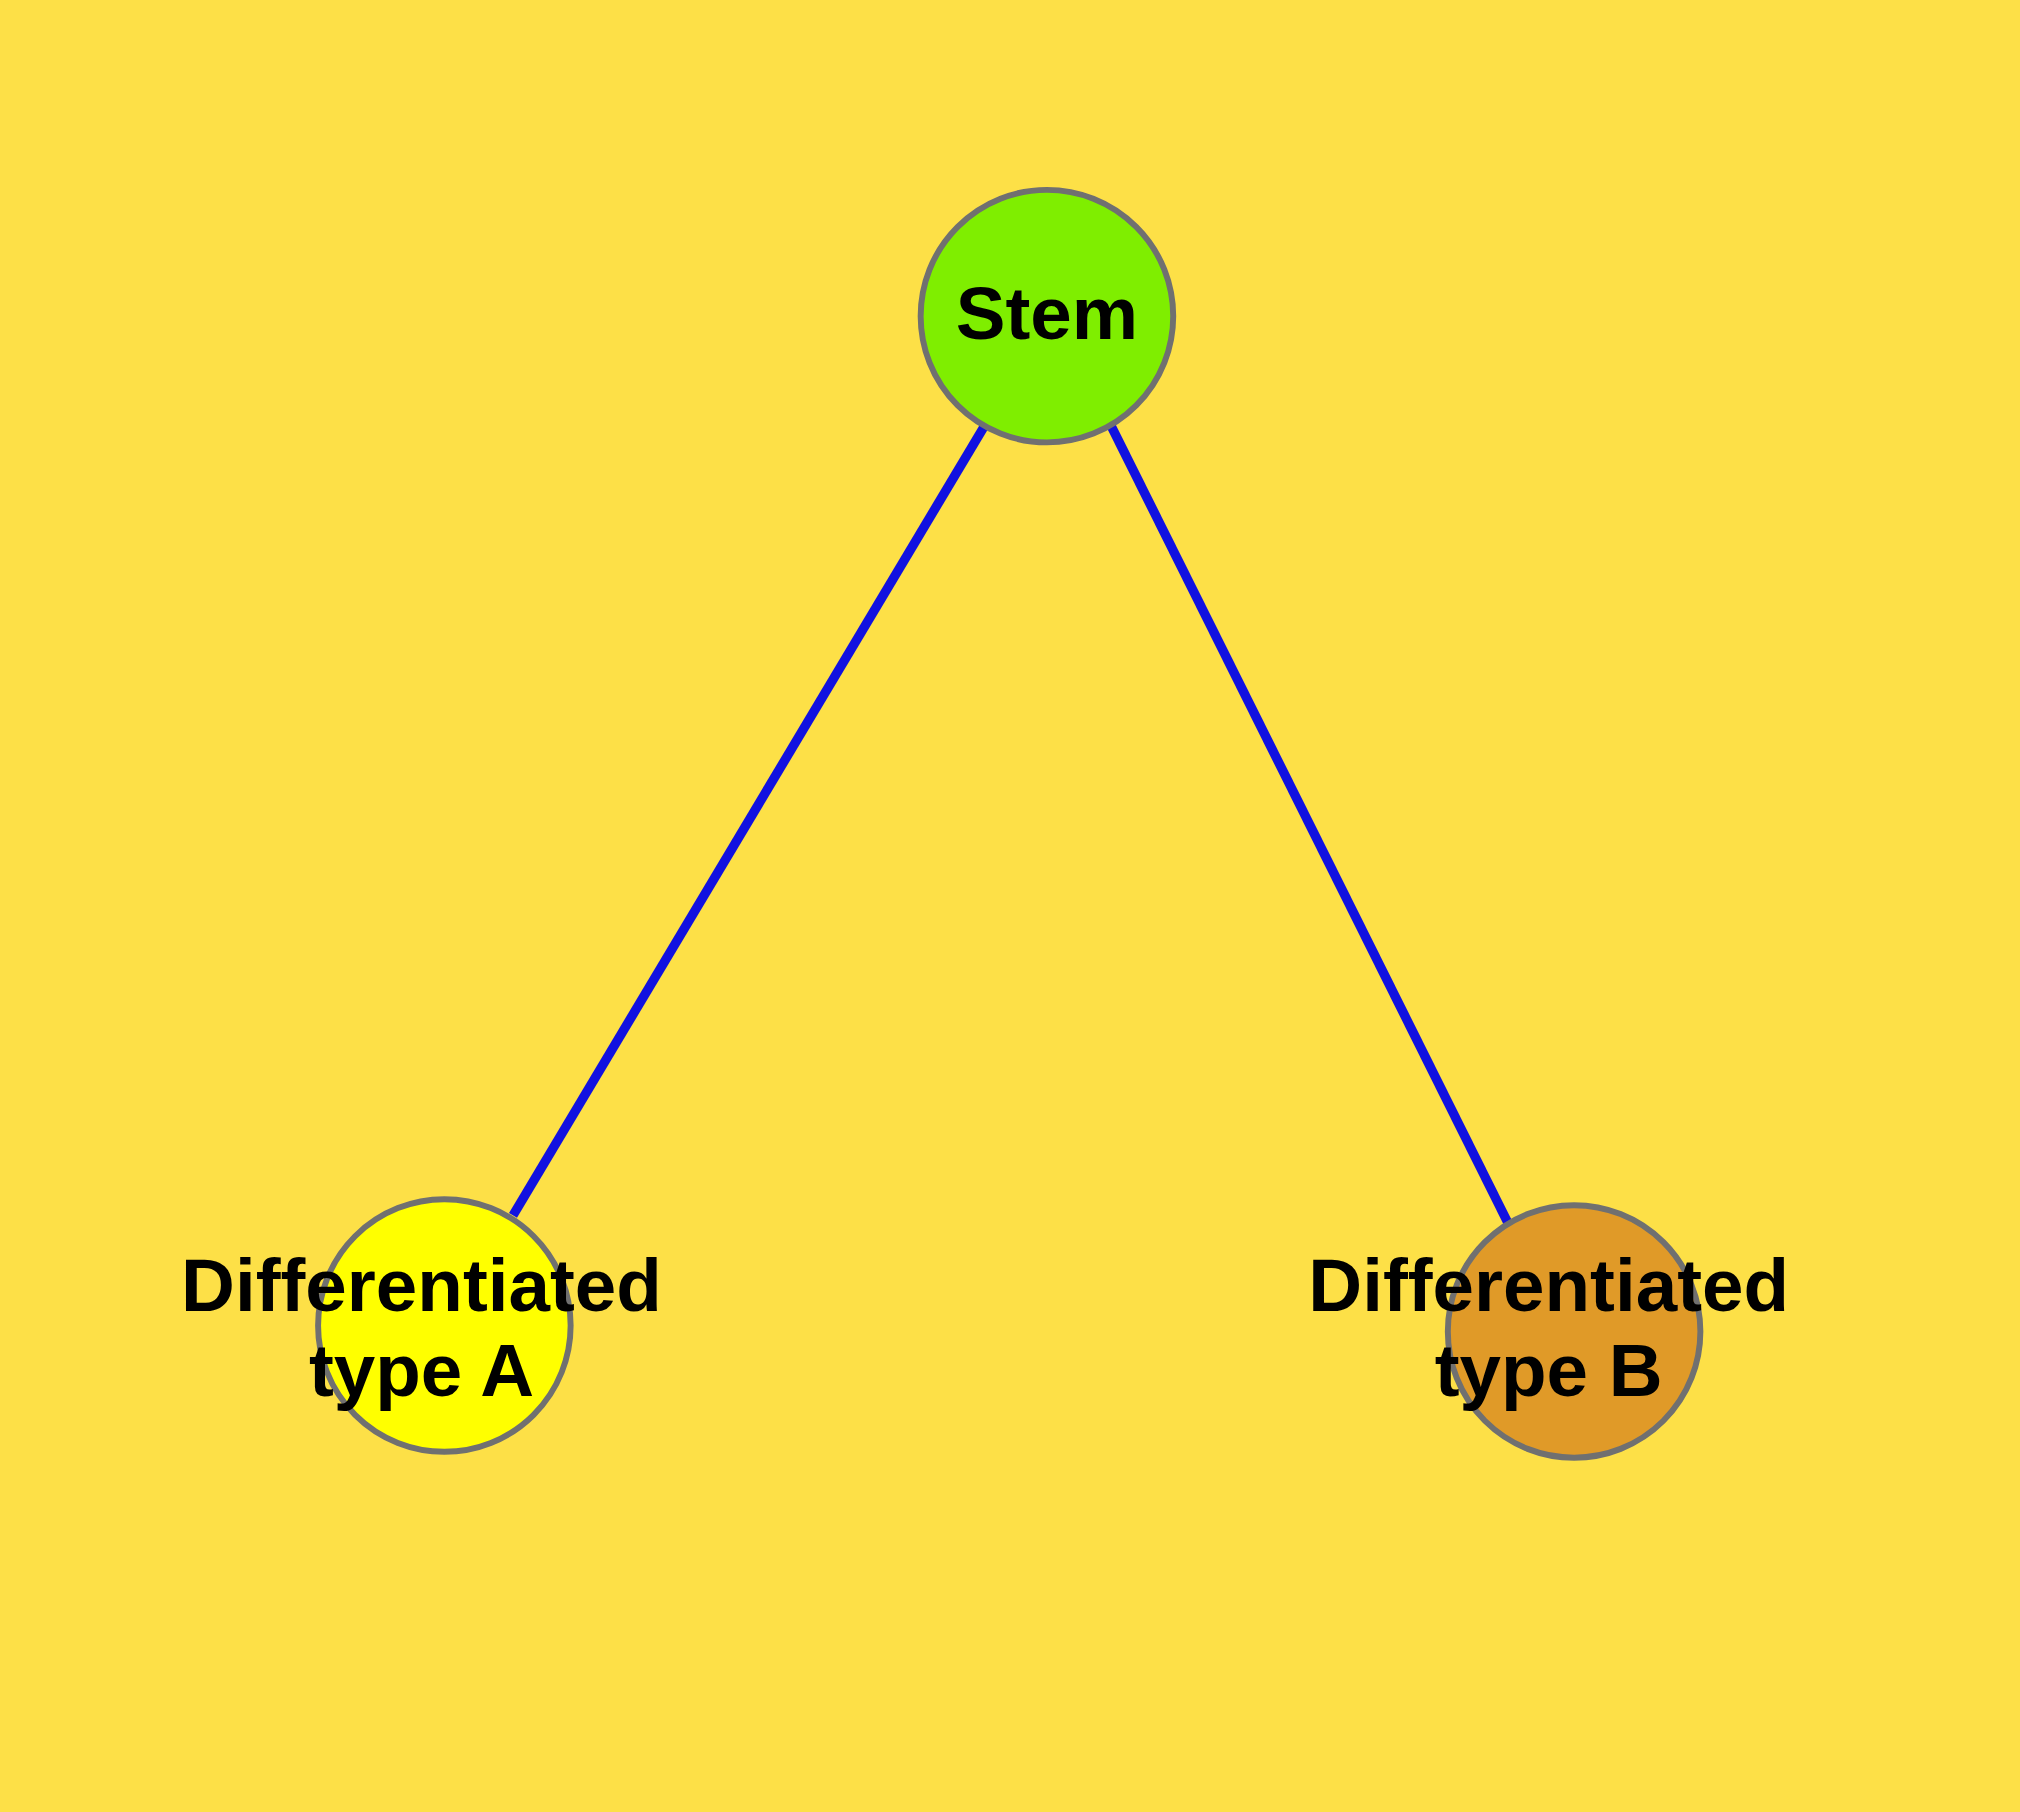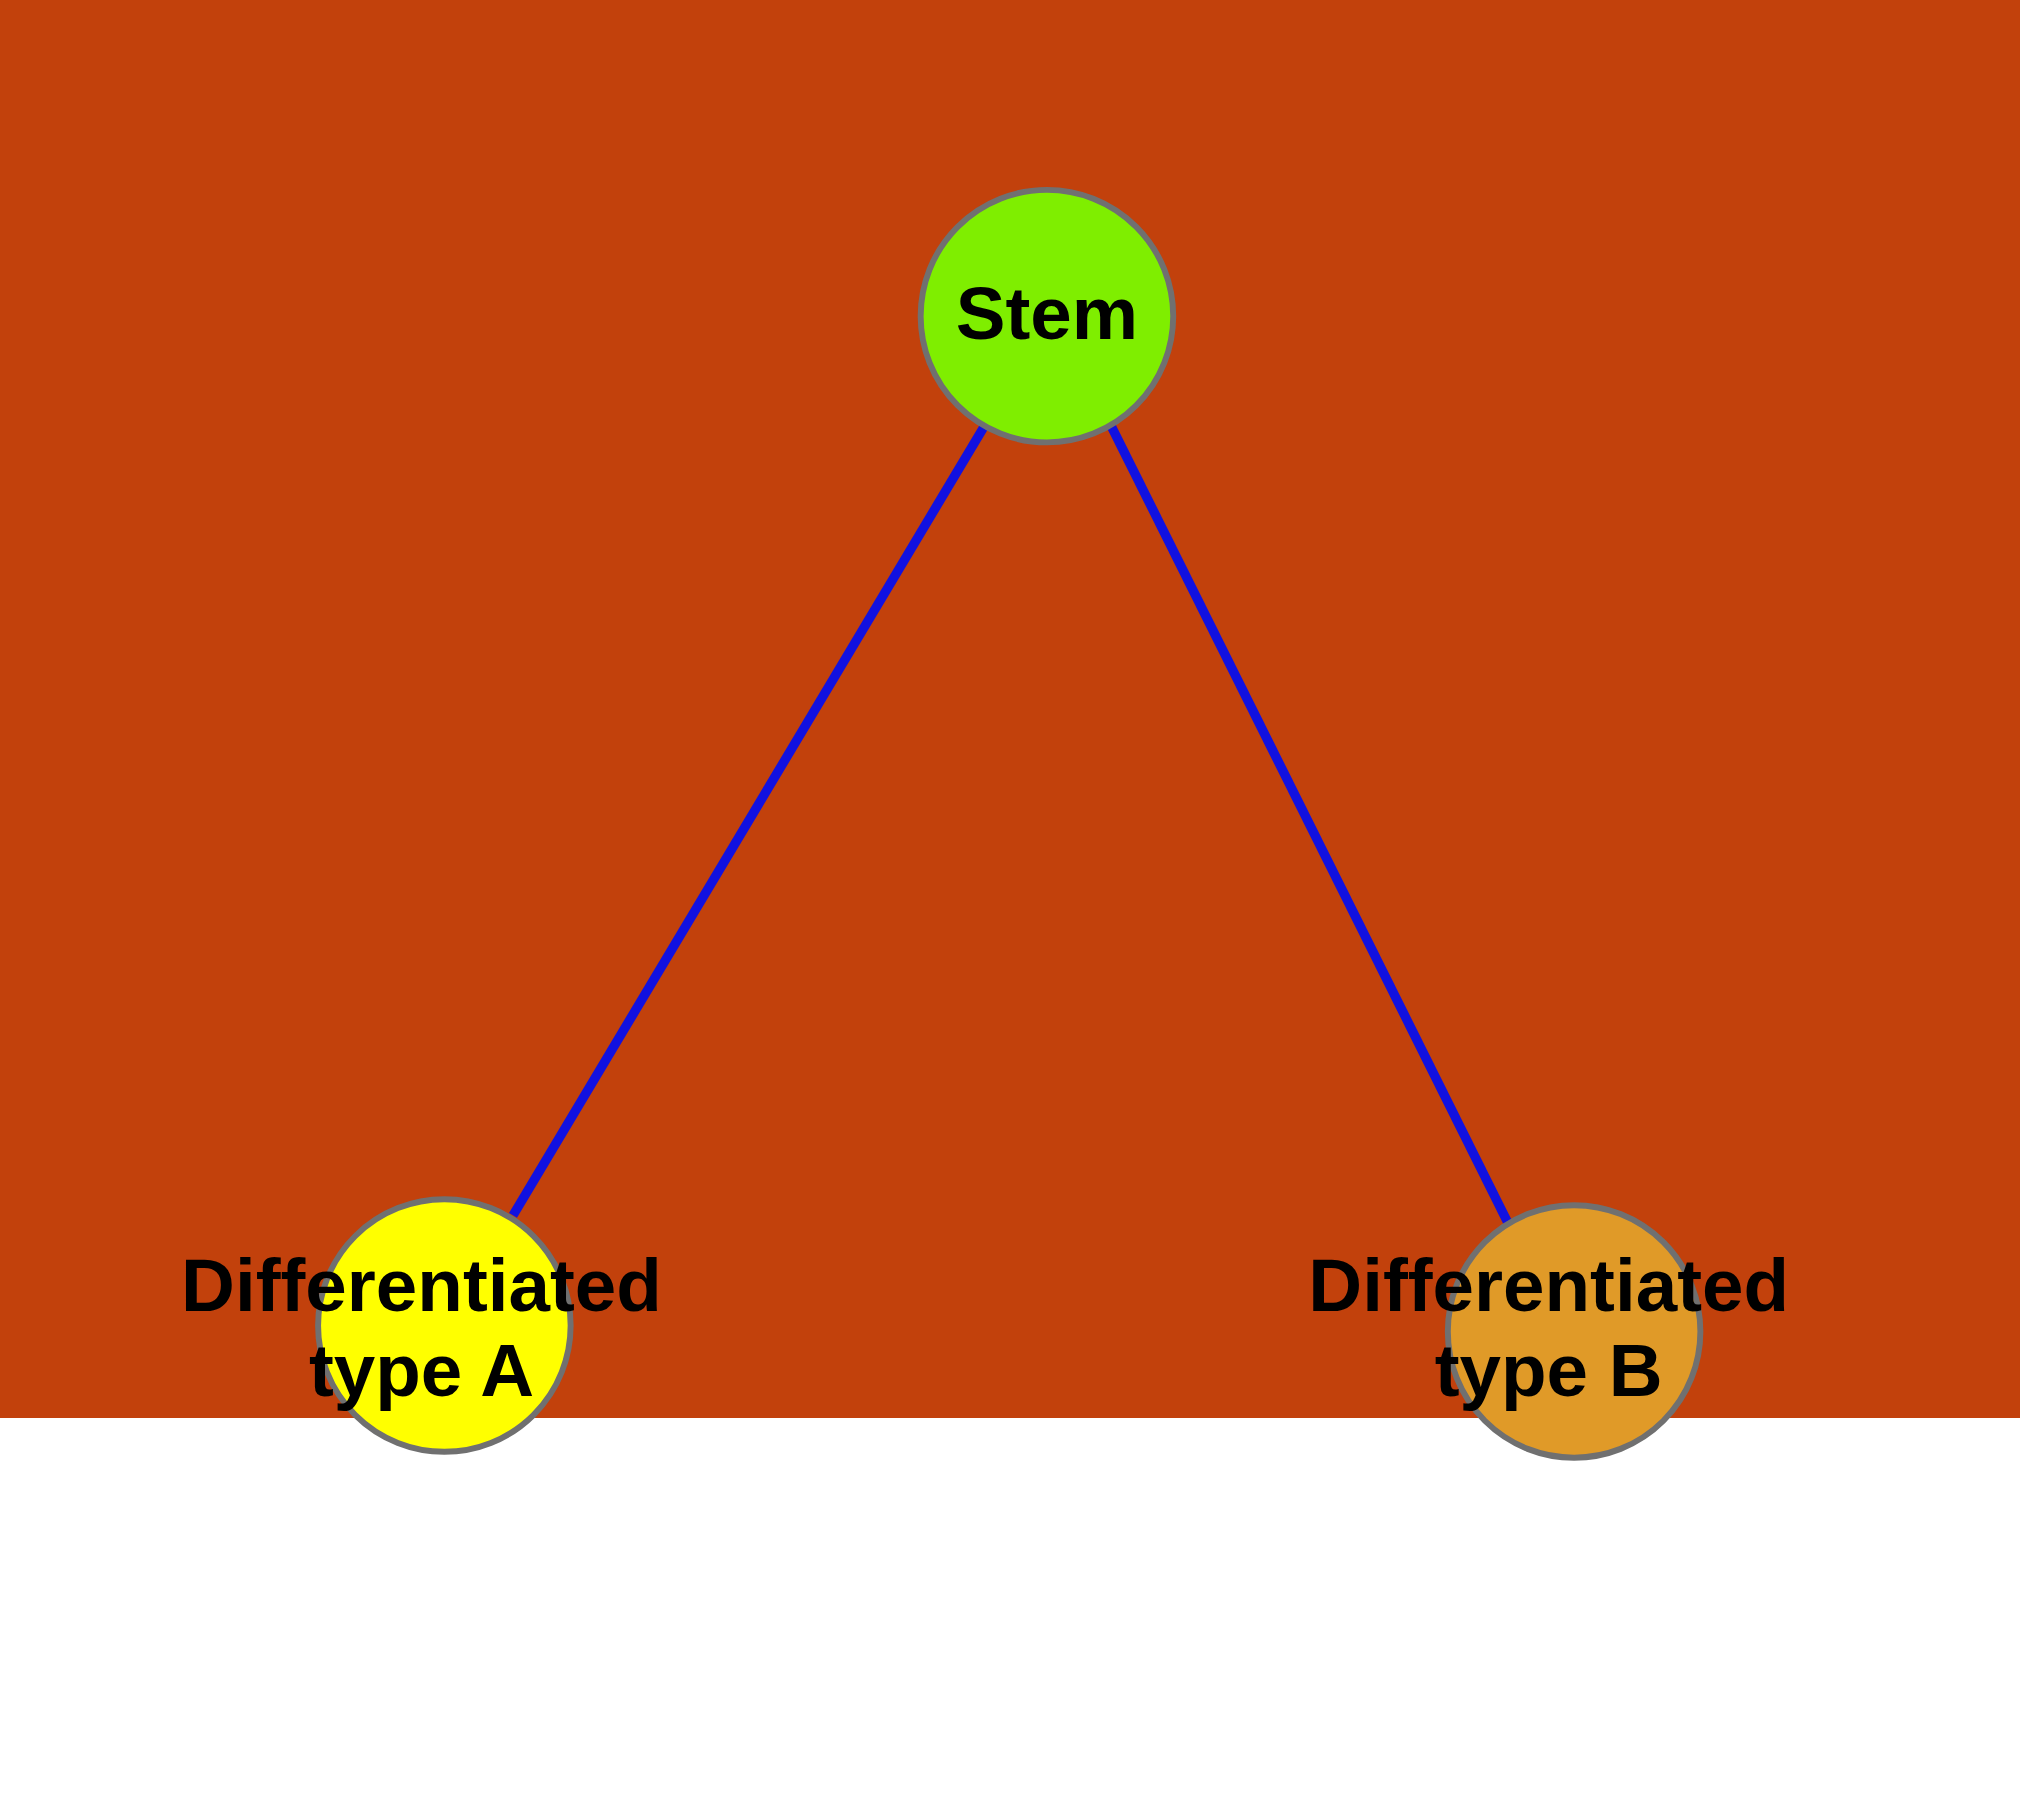--- a/index.html
+++ b/index.html
@@ -8,22 +8,22 @@
   }
   body {
     width: 2021px;
     height: 1812px;
     overflow: hidden;
     font-family: "Liberation Sans", sans-serif;
   }
   #graph-canvas {
     position: relative;
     width: 2021px;
-    height: 1418px;
-    background: #c2410c;
+    height: 1812px;
+    background: #fde047;
   }
   #graph-svg {
     position: absolute;
     top: 0;
     left: 0;
     width: 2021px;
     height: 1812px;
     display: block;
   }
   .node-label {

